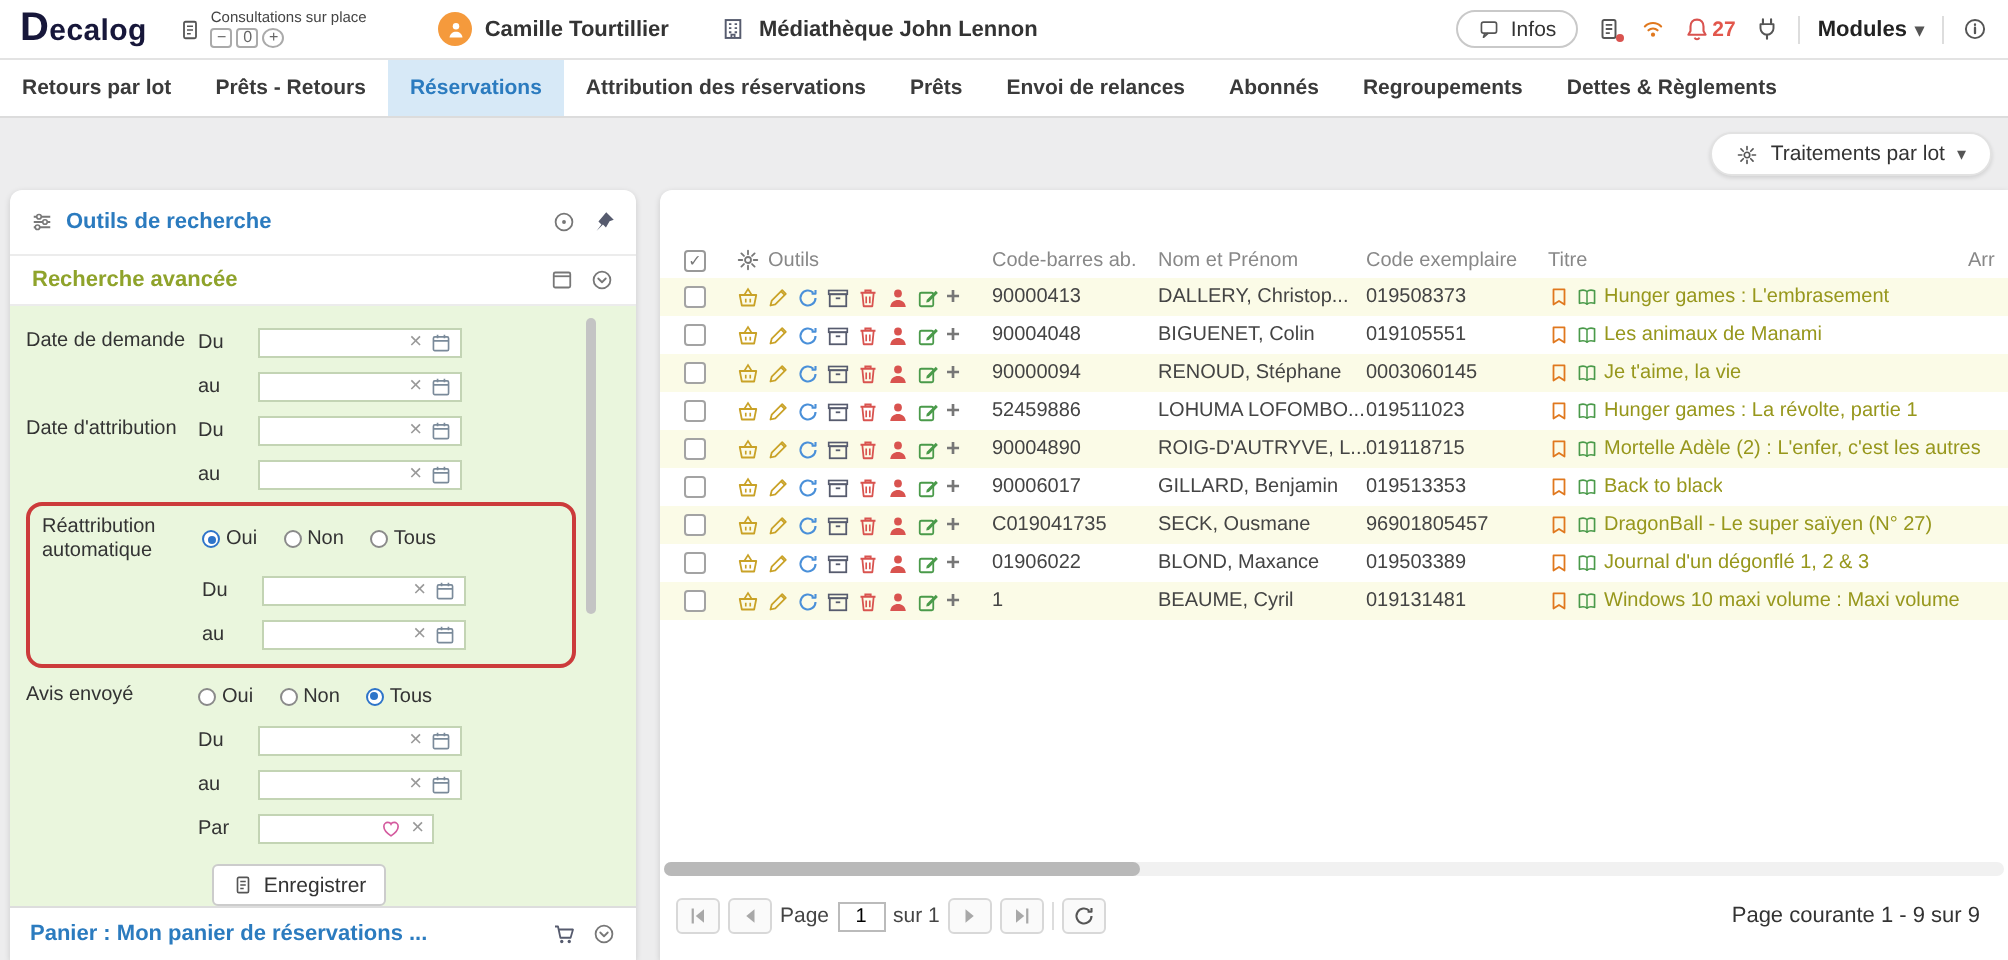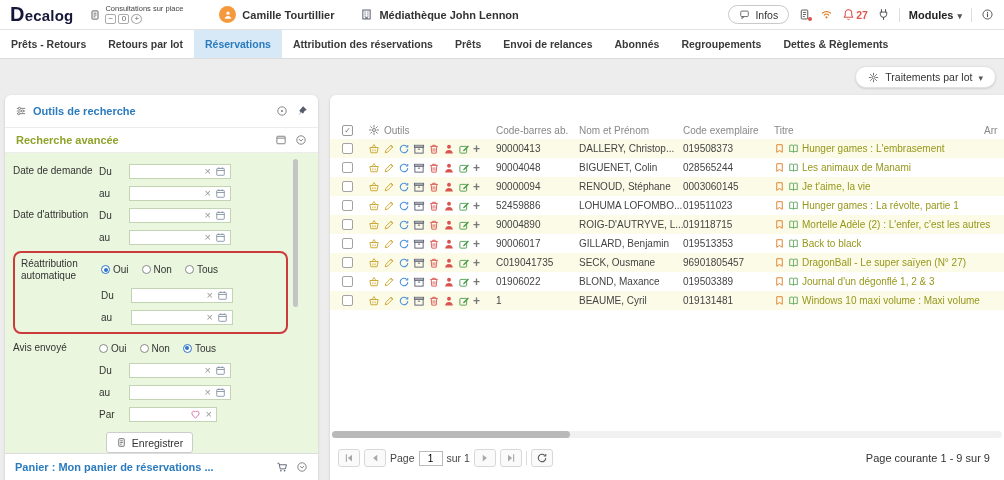--- a/index.html
+++ b/index.html
@@ -328,22 +328,22 @@
     <span class="vsep"></span>
     <button class="icon-btn">
       <svg class="ic13 ic c-mid">
           <use href="#sym-info"></use>
         </svg>
     </button>
   </div>
 </header>
 
 <nav class="tabbar">
+  <button class="tab">Retours par lot</button>
   <button class="tab">Prêts - Retours</button>
-  <button class="tab">Retours par lot</button>
   <button class="tab active">Réservations</button>
   <button class="tab">Attribution des réservations</button>
   <button class="tab">Prêts</button>
   <button class="tab">Envoi de relances</button>
   <button class="tab">Abonnés</button>
   <button class="tab">Regroupements</button>
   <button class="tab">Dettes &amp; Règlements</button>
 </nav>
 
 <button class="batch-btn">
@@ -636,21 +636,21 @@
       <svg class="ic c-red">
               <use href="#sym-person"></use>
             </svg>
       <svg class="ic c-green">
               <use href="#sym-edit"></use>
             </svg>
       <span class="glyph-plus"></span>
     </div>
     <div class="col-bar cell">90004048</div>
     <div class="col-name cell">BIGUENET, Colin</div>
-    <div class="col-copy cell">028565244</div>
+    <div class="col-copy cell">019105551</div>
     <div class="col-title">
       <svg class="ic ic11 c-orange">
               <use href="#sym-bookmark"></use>
             </svg>
       <svg class="ic ic11 c-green">
               <use href="#sym-book"></use>
             </svg>
       <span class="title-text">Les animaux de Manami</span>
     </div>
     <div class="col-arr"></div>

